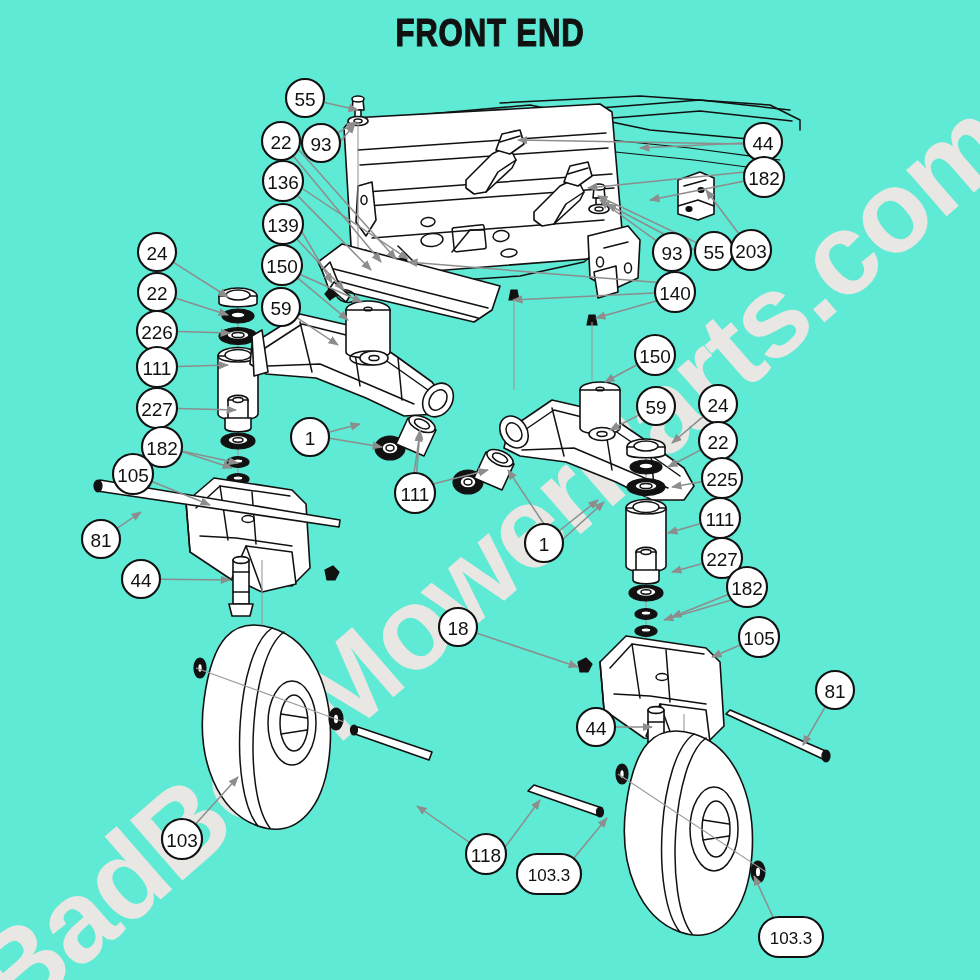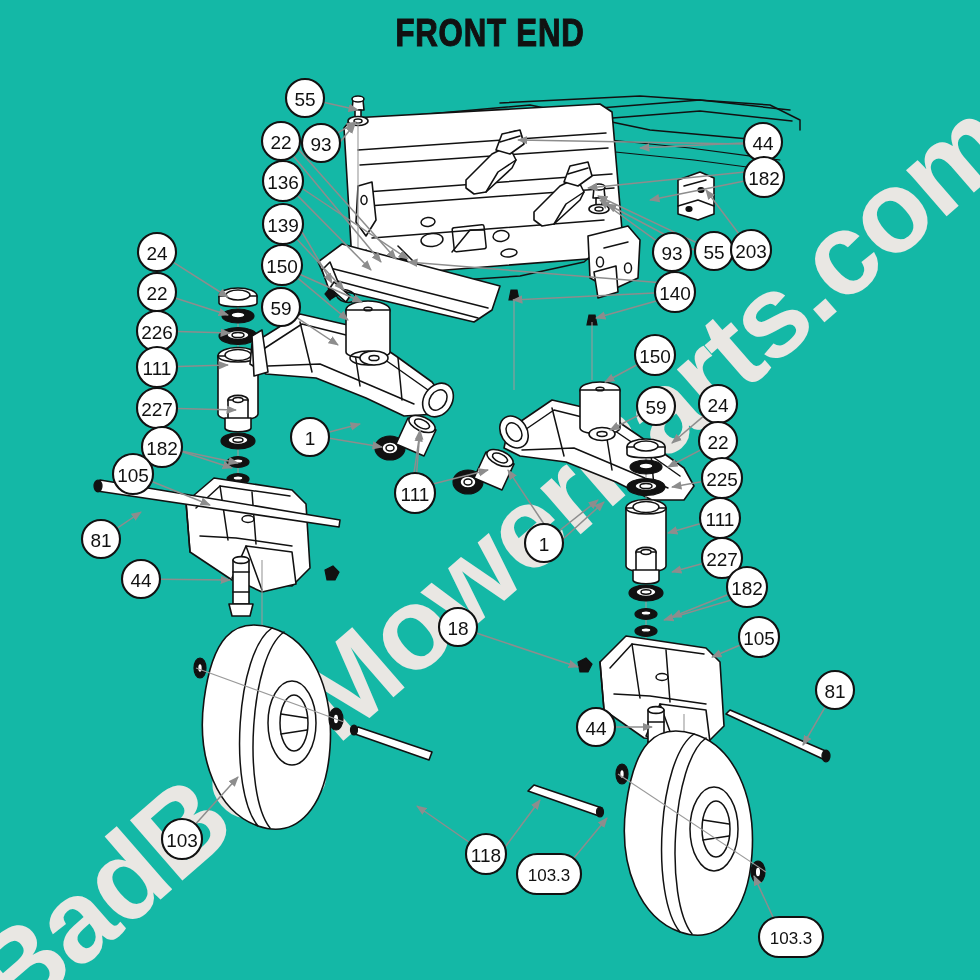--- a/index.html
+++ b/index.html
@@ -7,21 +7,21 @@
   body{
     width:980px;height:980px;
     background:#fdfcfa;
     font-family:"Liberation Sans", sans-serif;
     overflow:hidden;
     position:relative;
   }
   #diagram-root{
     position:relative;
     width:980px;height:980px;
-    background:#14b8a6;
+    background:#5eead4;
   }
   #page-title{
     position:absolute;
     top:12px;left:0;width:980px;
     text-align:center;
     font-family:"Liberation Sans", sans-serif;
     font-weight:bold;
     font-size:38px;
     letter-spacing:1px;
     color:#111;

